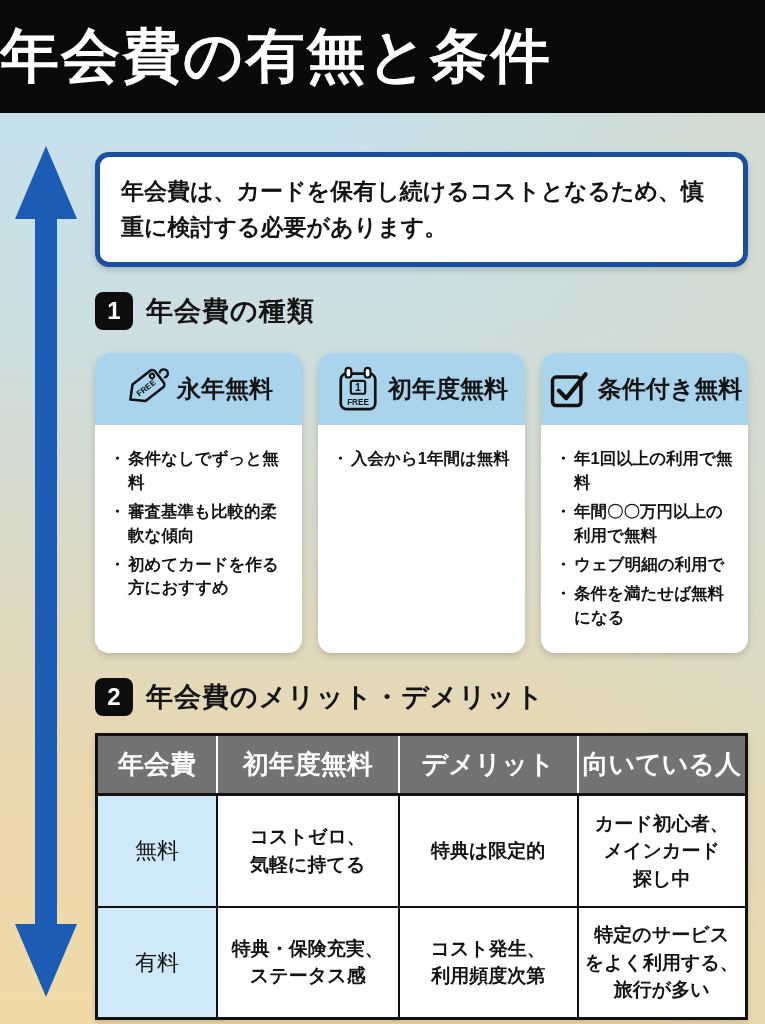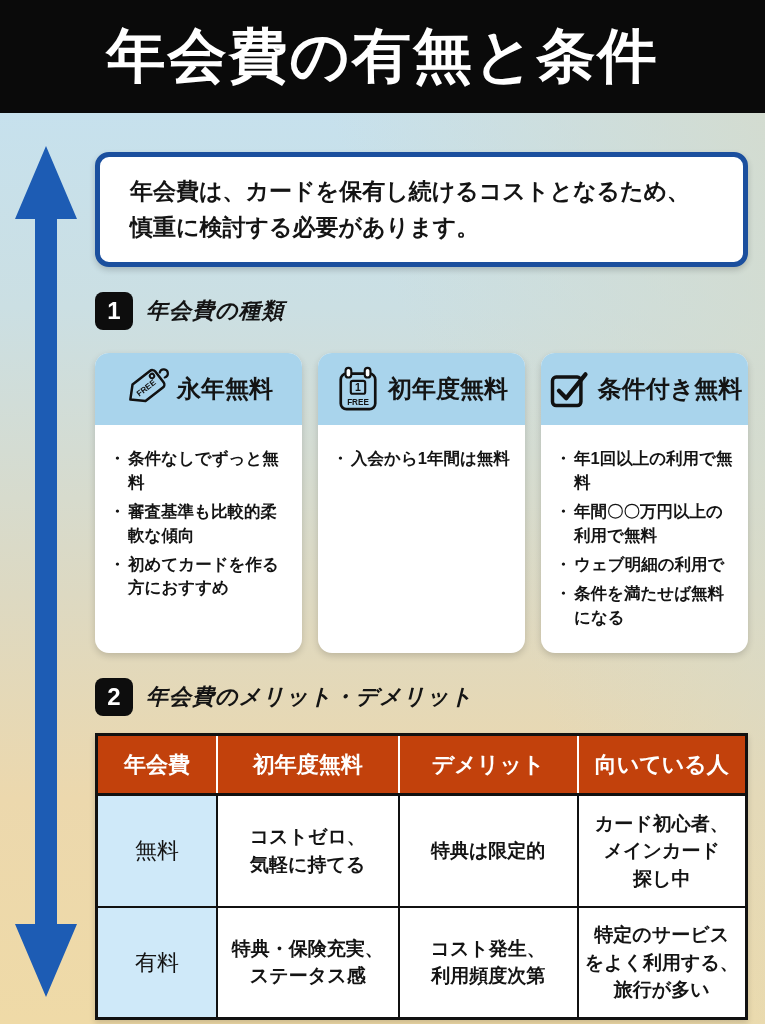--- a/index.html
+++ b/index.html
@@ -9,45 +9,45 @@
   .poster{
     position:relative; width:765px; height:1024px; overflow:hidden;
     background:
       linear-gradient(250deg, rgba(213,219,204,0.95) 0%, rgba(213,219,204,0) 42%),
       linear-gradient(180deg, #c4e2f3 0%, #cbdfe3 30%, #ddd9c2 58%, #ecd8ad 78%, #efdaa7 100%);
   }
 
   
   .title-bar{
     position:absolute; top:0; left:0; width:765px; height:113px;
-    background:#0a0a0a; display:flex; align-items:center; justify-content:center;
+    background:#0a0a0a; display:flex; align-items:center; 
   }
   .title-bar h1{
     color:#fff; font-size:59px; font-weight:900; letter-spacing:2px; white-space:nowrap;
   }
 
   
   .v-arrow{ position:absolute; left:13px; top:146px; }
 
   
   .content{ position:absolute; top:113px; left:95px; width:653px; }
 
   .intro-box{
     margin-top:39px; background:#fff; border:5px solid #1b4f9e; border-radius:14px;
-    padding:17px 30px; box-shadow:0 3px 6px rgba(0,0,0,0.18);
+    padding:17px 21px; box-shadow:0 3px 6px rgba(0,0,0,0.18);
   }
   .intro-box p{ font-size:23px; font-weight:800; line-height:1.55; }
 
   .section-heading{ display:flex; align-items:center; gap:13px; margin-top:24px; height:40px; }
   .section-num{
     width:38px; height:38px; background:#0d0d0d; color:#fff; border-radius:8px;
     display:flex; align-items:center; justify-content:center;
     font-size:24px; font-weight:900; flex:0 0 auto;
   }
-  .section-title{ font-size:22px; font-weight:900; letter-spacing:1px;font-style:italic; }
+  .section-title{ font-size:27px; font-weight:900; letter-spacing:1px; }
 
   
   .cards{ display:grid; grid-template-columns:1fr 1fr 1fr; gap:16px; margin-top:22px; }
   .card{
     border-radius:14px; overflow:hidden; background:#fff;
     box-shadow:0 3px 7px rgba(0,0,0,0.16); display:flex; flex-direction:column;
   }
   .card-head{
     background:#a9d4ec; height:72px; display:flex; align-items:center; justify-content:center; gap:7px;
   }
@@ -61,21 +61,21 @@
   .card-body li::before{ content:"・"; position:absolute; left:0; top:0; }
 
   .icon{ flex:0 0 auto; display:flex; align-items:center; }
 
   
   table{
     width:100%; margin-top:16px; border-collapse:collapse;
     border:3px solid #111; background:#fff; box-shadow:0 3px 6px rgba(0,0,0,0.15);
   }
   th{
-    background:#c2410c; color:#fff; font-size:22px; font-weight:900;
+    background:#737373; color:#fff; font-size:26px; font-weight:900;
     height:60px; border-bottom:3px solid #111;
   }
   th + th{ border-left:2px solid #fff; }
   td{
     border:2.5px solid #111; text-align:center; vertical-align:middle;
     font-size:19px; font-weight:800; line-height:1.45; white-space:pre-line;
     height:112px; padding:4px 6px;
   }
   td.row-label{ background:#cfe9f9; font-size:22px; font-weight:400; }
   col.c1{ width:18.5%; } col.c2{ width:28%; } col.c3{ width:27.5%; } col.c4{ width:26%; }

